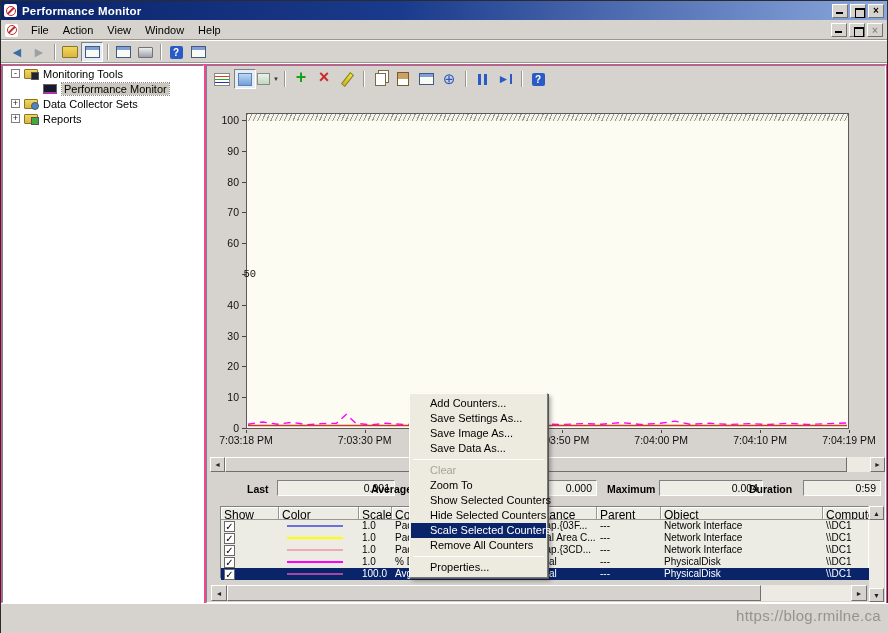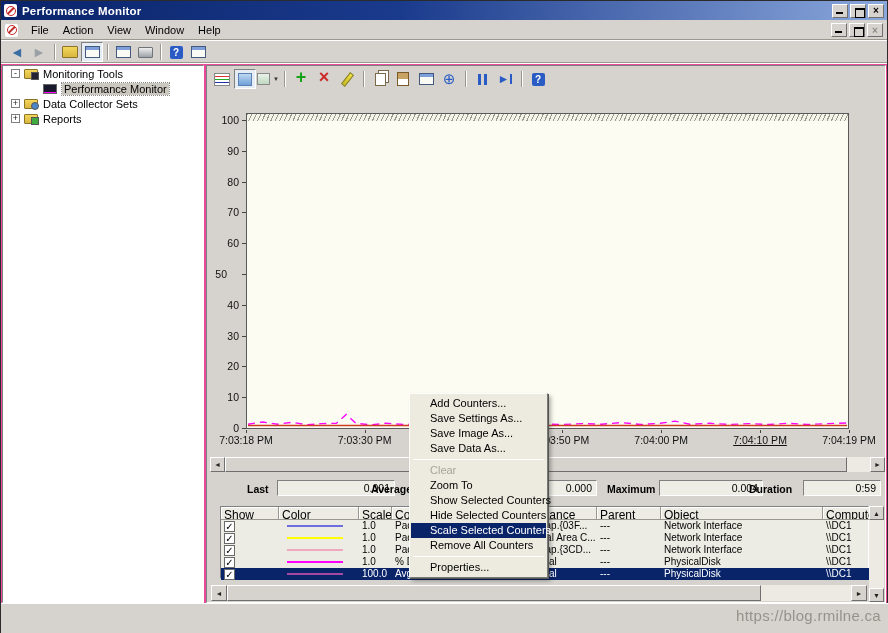--- a/index.html
+++ b/index.html
@@ -203,21 +203,21 @@
       <div class="ylab" style="left: 208px; top: 421px;">0</div>
       <div class="ytick" style="left: 241px; top: 427px;"></div>
       <div class="ylab" style="left: 208px; top: 390.2px;">10</div>
       <div class="ytick" style="left: 241px; top: 396.2px;"></div>
       <div class="ylab" style="left: 208px; top: 359.4px;">20</div>
       <div class="ytick" style="left: 241px; top: 365.4px;"></div>
       <div class="ylab" style="left: 208px; top: 328.6px;">30</div>
       <div class="ytick" style="left: 241px; top: 334.6px;"></div>
       <div class="ylab" style="left: 208px; top: 297.8px;">40</div>
       <div class="ytick" style="left: 241px; top: 303.8px;"></div>
-      <div class="ylab" style="left: 196px; top: 267px;">50</div>
+      <div class="ylab" style="left: 225px; top: 267px; font-family: Liberation Mono, monospace;">50</div>
       <div class="ytick" style="left: 241px; top: 273px;"></div>
       <div class="ylab" style="left: 208px; top: 236.2px;">60</div>
       <div class="ytick" style="left: 241px; top: 242.2px;"></div>
       <div class="ylab" style="left: 208px; top: 205.4px;">70</div>
       <div class="ytick" style="left: 241px; top: 211.4px;"></div>
       <div class="ylab" style="left: 208px; top: 174.6px;">80</div>
       <div class="ytick" style="left: 241px; top: 180.6px;"></div>
       <div class="ylab" style="left: 208px; top: 143.8px;">90</div>
       <div class="ytick" style="left: 241px; top: 149.8px;"></div>
       <div class="ylab" style="left: 208px; top: 113px;">100</div>
@@ -228,21 +228,21 @@
       <div class="xlab" style="left: 210px; top: 433px;">7:03:18 PM</div>
       <div class="xtick" style="left: 363.623px; top: 429px;"></div>
       <div class="xlab" style="left: 328.623px; top: 433px;">7:03:30 PM</div>
       <div class="xtick" style="left: 462.475px; top: 429px;"></div>
       <div class="xlab" style="left: 427.475px; top: 433px;">7:03:40 PM</div>
       <div class="xtick" style="left: 561.328px; top: 429px;"></div>
       <div class="xlab" style="left: 526.328px; top: 433px;">7:03:50 PM</div>
       <div class="xtick" style="left: 660.18px; top: 429px;"></div>
       <div class="xlab" style="left: 625.18px; top: 433px;">7:04:00 PM</div>
       <div class="xtick" style="left: 759.033px; top: 429px;"></div>
-      <div class="xlab" style="left: 724.033px; top: 433px; text-decoration: underline;">7:04:10 PM</div>
+      <div class="xlab" style="left: 724.033px; top: 433px;">7:04:10 PM</div>
       <div class="xtick" style="left: 848px; top: 429px;"></div>
       <div class="xlab" style="left: 813px; top: 433px;">7:04:19 PM</div>
     </div>
 
   <div>
     <div class="sb-track abs" style="left:209px;top:456px;width:675px;height:15px"></div>
     <div class="sb-btn raised abs" style="left:209px;top:456px;width:15px;height:15px">◄</div>
     <div class="sb-thumb raised abs" style="left:224px;top:456px;width:622px;height:15px"></div>
     <div class="sb-btn raised abs" style="left:869px;top:456px;width:15px;height:15px">►</div>
   </div>

